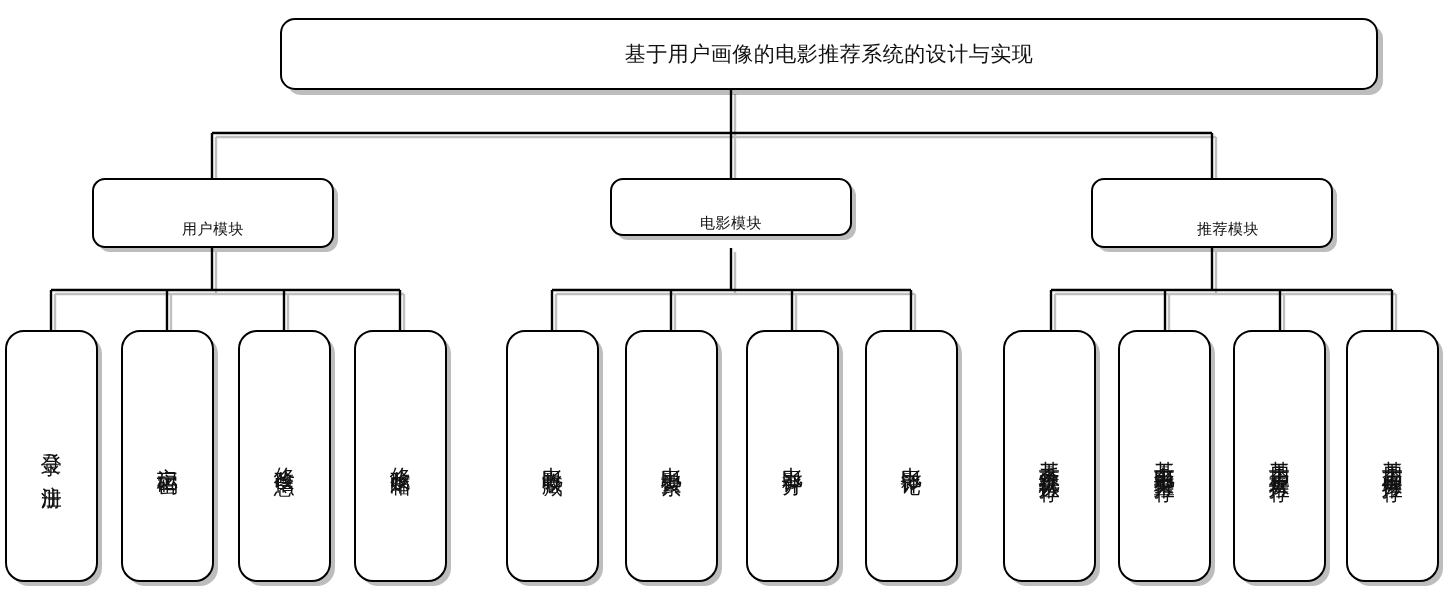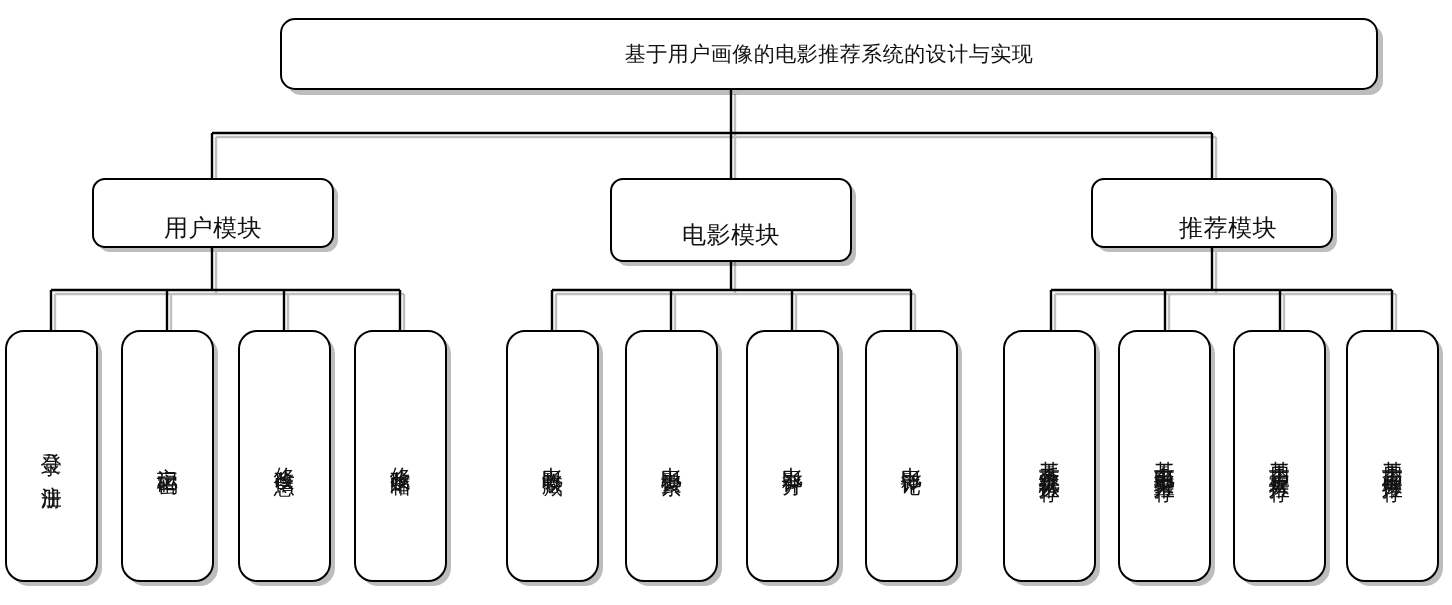--- a/index.html
+++ b/index.html
@@ -52,21 +52,21 @@
   .node-label {
     display: block;
     text-align: center;
     line-height: 1.18;
     letter-spacing: 0.5px;
   }
   .root .node-label {
     font-size: 21px;
   }
   .module .node-label {
-    font-size: 24px;
+    font-size: 15px;
     margin-top: 31px;
   }
   
   .leaf .node-label {
     writing-mode: vertical-rl;
     text-orientation: upright;
     font-size: 21px;
     line-height: 1.12;
     letter-spacing: 3px;
     white-space: nowrap;
@@ -143,21 +143,21 @@
   </svg>
 
   <div class="node root" style="left:260px; top:18px; width:1098px; height:72px;margin-left:20px;">
     <span class="node-label">基于用户画像的电影推荐系统的设计与实现</span>
   </div>
 
   <div class="node module" style="left:92px; top:178px; width:242px; height:70px;">
     <span class="node-label">用户模块</span>
   </div>
 
-  <div class="node module" style="left:610px; top:178px; width:242px; height:84px;">
+  <div class="node module" style="left:610px; top:178px; width:242px; height:58px;">
     <span class="node-label">电影模块</span>
   </div>
 
   <div class="node module" style="left:1091px; top:178px; width:242px; height:70px;padding-left:32px;">
     <span class="node-label">推荐模块</span>
   </div>
 
   <div class="node leaf" style="left:5px; top:330px; width:93px; height:252px;">
     <span class="node-label">登录~注册</span>
   </div>

